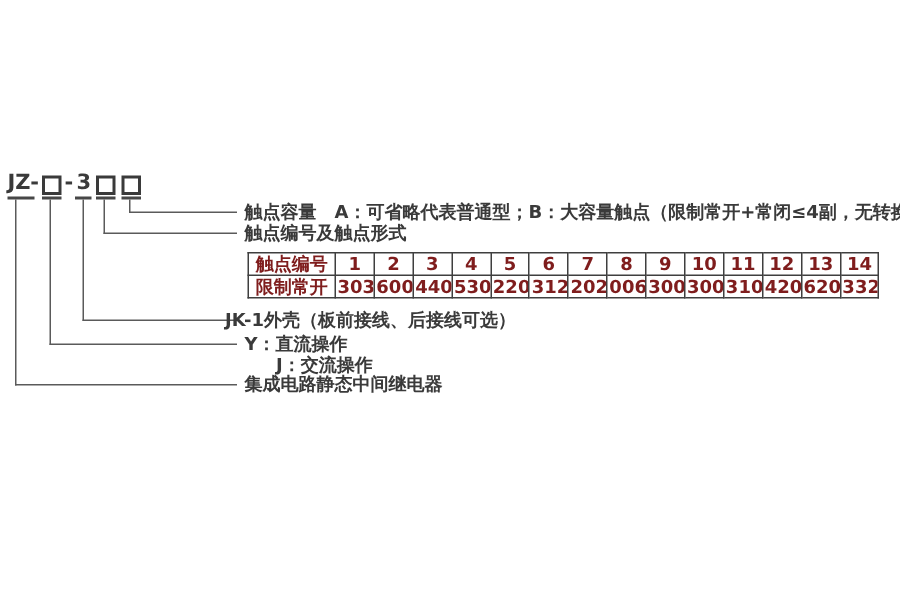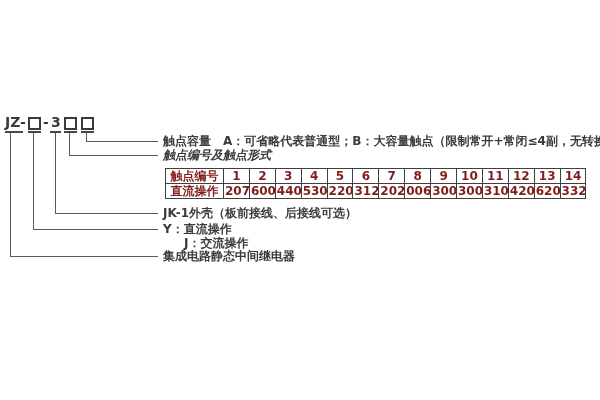--- a/index.html
+++ b/index.html
@@ -82,22 +82,22 @@
   <div class="tick" style="left:64px;top:131px;width:13px;"></div>
   <div class="tick" style="left:81px;top:131px;width:13px;"></div>
 
   <div class="leader" style="left:10px;top:133px;width:147px;height:123px;"></div>
   <div class="leader" style="left:33px;top:133px;width:124px;height:96px;"></div>
   <div class="leader" style="left:55px;top:133px;width:102px;height:80px;"></div>
   <div class="leader" style="left:69px;top:133px;width:88px;height:22px;"></div>
   <div class="leader" style="left:86px;top:133px;width:71px;height:8px;"></div>
 
   <div class="lbl" style="left:163px;top:134px;">触点容量　A：可省略代表普通型；B：大容量触点（限制常开+常闭≤4副，无转换）</div>
-  <div class="lbl" style="left:163px;top:148px;font-style:italic;">触点编号及触点形式</div>
-  <div class="lbl" style="left:163px;top:206px;">JK-1外壳（板前接线、后接线可选）</div>
+  <div class="lbl" style="left:163px;top:148px;">触点编号及触点形式</div>
+  <div class="lbl" style="left:150px;top:206px;">JK-1外壳（板前接线、后接线可选）</div>
   <div class="lbl" style="left:163px;top:222px;text-align:center;">Y：直流操作</div>
   <div class="lbl" style="left:163px;top:236px;margin-left:21px;">J：交流操作</div>
   <div class="lbl" style="left:163px;top:249px;">集成电路静态中间继电器</div>
 
   <table class="ctable" style="left:165px;top:168px;width:420px;">
     <colgroup>
       <col style="width:58px;">
       <col style="width:25.9px;">
         <col style="width:25.9px;">
         <col style="width:25.9px;">
@@ -125,22 +125,22 @@
         <td>7</td>
         <td>8</td>
         <td>9</td>
         <td>10</td>
         <td>11</td>
         <td>12</td>
         <td>13</td>
         <td>14</td>
       </tr>
       <tr>
-        <td>直流操作</td>
-        <td>207</td>
+        <td>限制常开</td>
+        <td>303</td>
         <td>600</td>
         <td>440</td>
         <td>530</td>
         <td>220</td>
         <td>312</td>
         <td>202</td>
         <td>006</td>
         <td>300</td>
         <td>300</td>
         <td>310</td>

